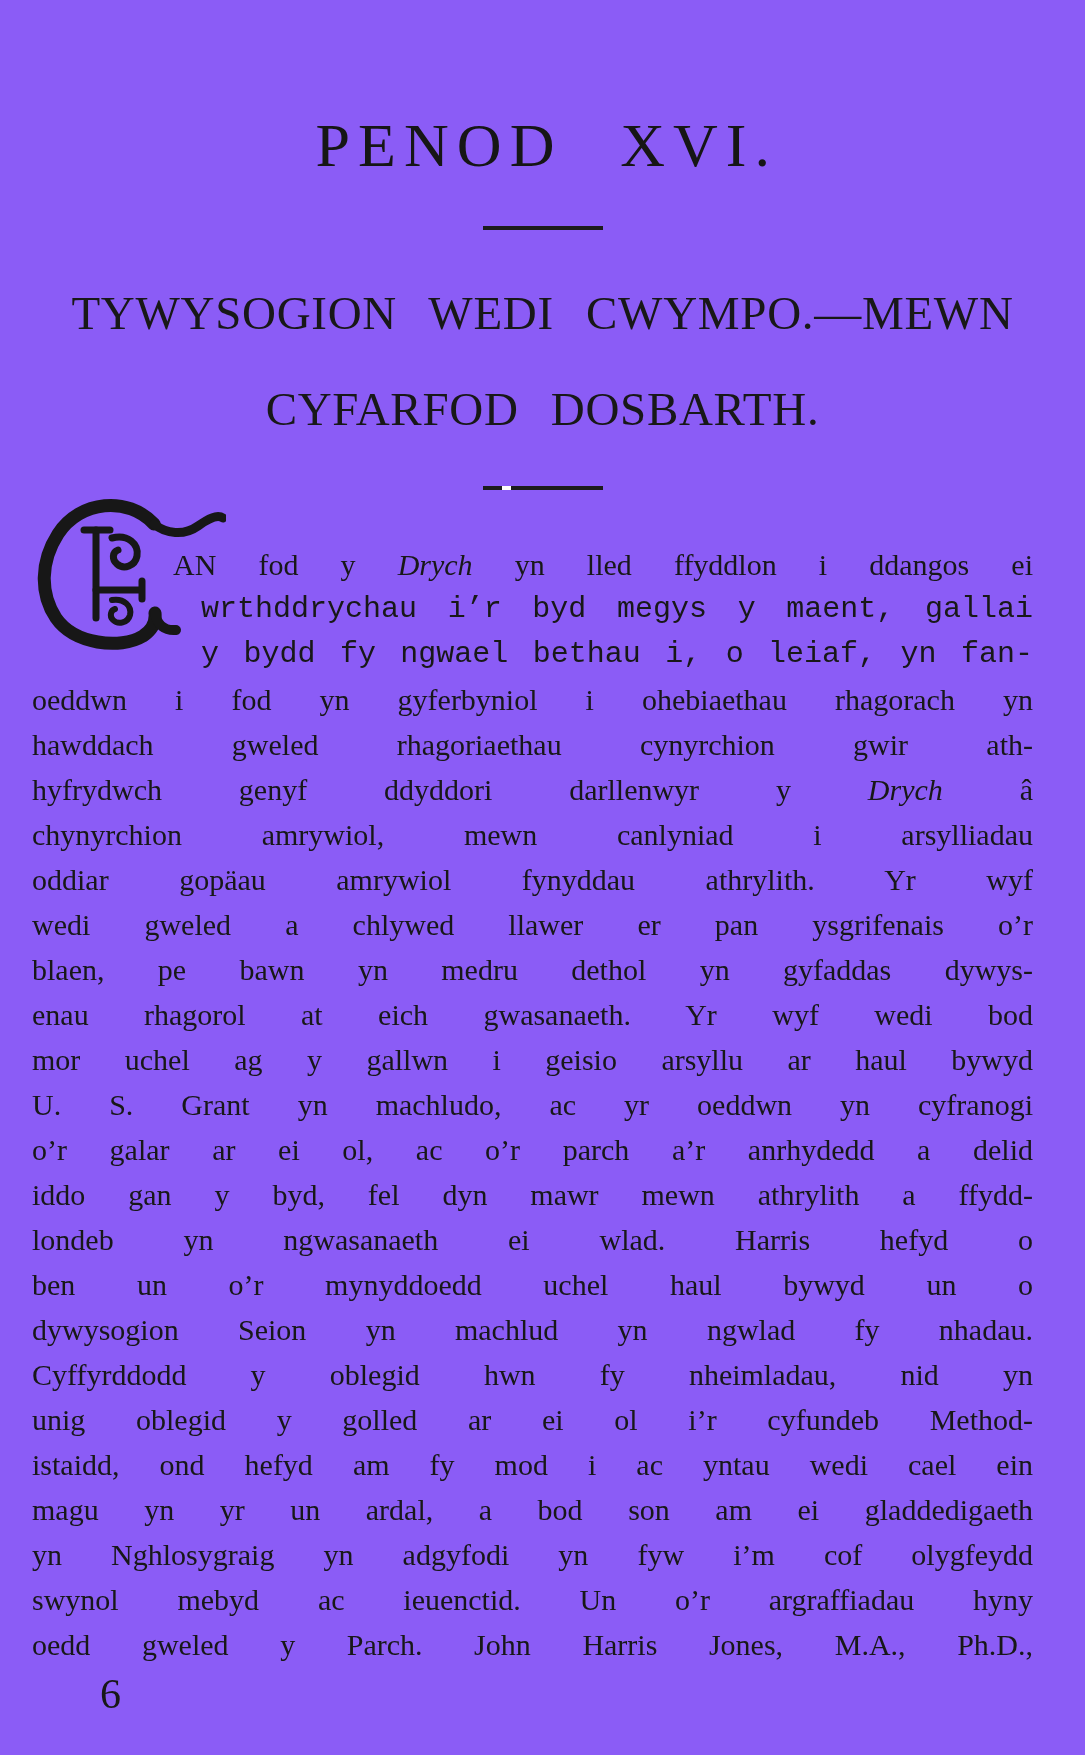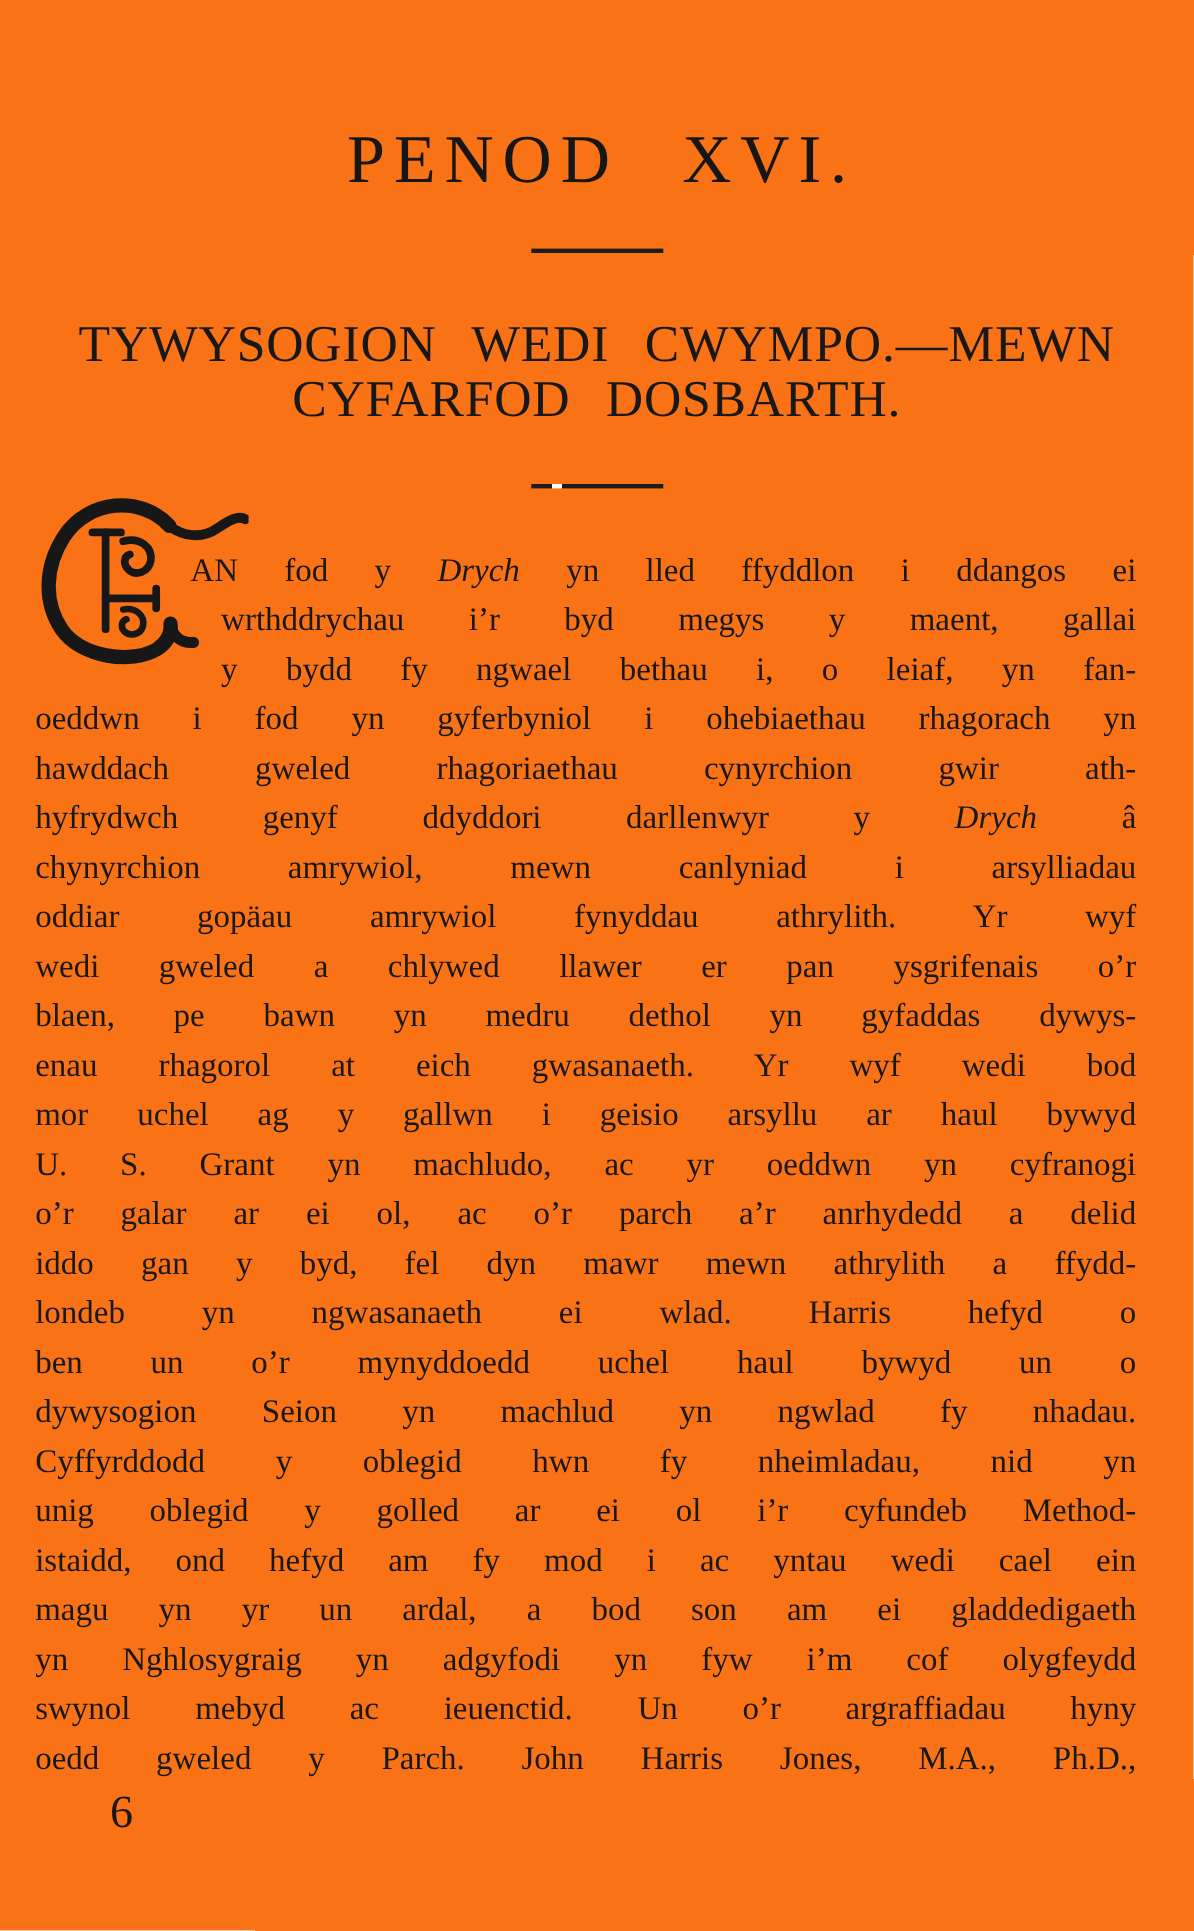--- a/index.html
+++ b/index.html
@@ -3,21 +3,21 @@
 <meta charset="utf-8">
 <style>
   * { box-sizing: border-box; }
   html, body { margin: 0; padding: 0; background: #fcfcfa; }
 
   .page {
     position: relative;
     width: 1085px;
     height: 1755px;
     margin: 0 auto;
-    background: #f97316;
+    background: #8b5cf6;
     color: #1a1a1a;
     font-family: "Liberation Serif", "DejaVu Serif", serif;
     overflow: hidden;
   }
 
   h1.chapter-title {
     margin: 0;
     padding: 114px 0 0 0.14em;
     text-align: center;
     font-weight: normal;
@@ -43,37 +43,37 @@
   h2.chapter-subtitle {
     margin: 58px 0 0;
     text-align: center;
     font-weight: normal;
     font-size: 47px;
     line-height: 50px;
     letter-spacing: 0.015em;
     word-spacing: 0.42em;
     color: #181818;
   }
-  .subline { display: block; }
+  .subline { display: block; margin-top: 46px; }
 
   .body-text {
     position: relative;
     margin: 52px 52px 0 32px; 
     font-size: 30px;
     line-height: 45px;
     color: #181818;
   }
   .line {
     height: 45px;
     text-align: justify;
     text-align-last: justify;
   }
   .line em { font-style: italic; }
   .dc-first { padding-left: 141px; }
-  .dc-rest  { padding-left: 169px; }
+  .dc-rest  { padding-left: 169px; font-family: Liberation Mono, monospace; }
 
   .dropcap {
     position: absolute;
     left: 4px;
     top: -50px;
     width: 190px;
     height: 160px;
     pointer-events: none;
   }
 

